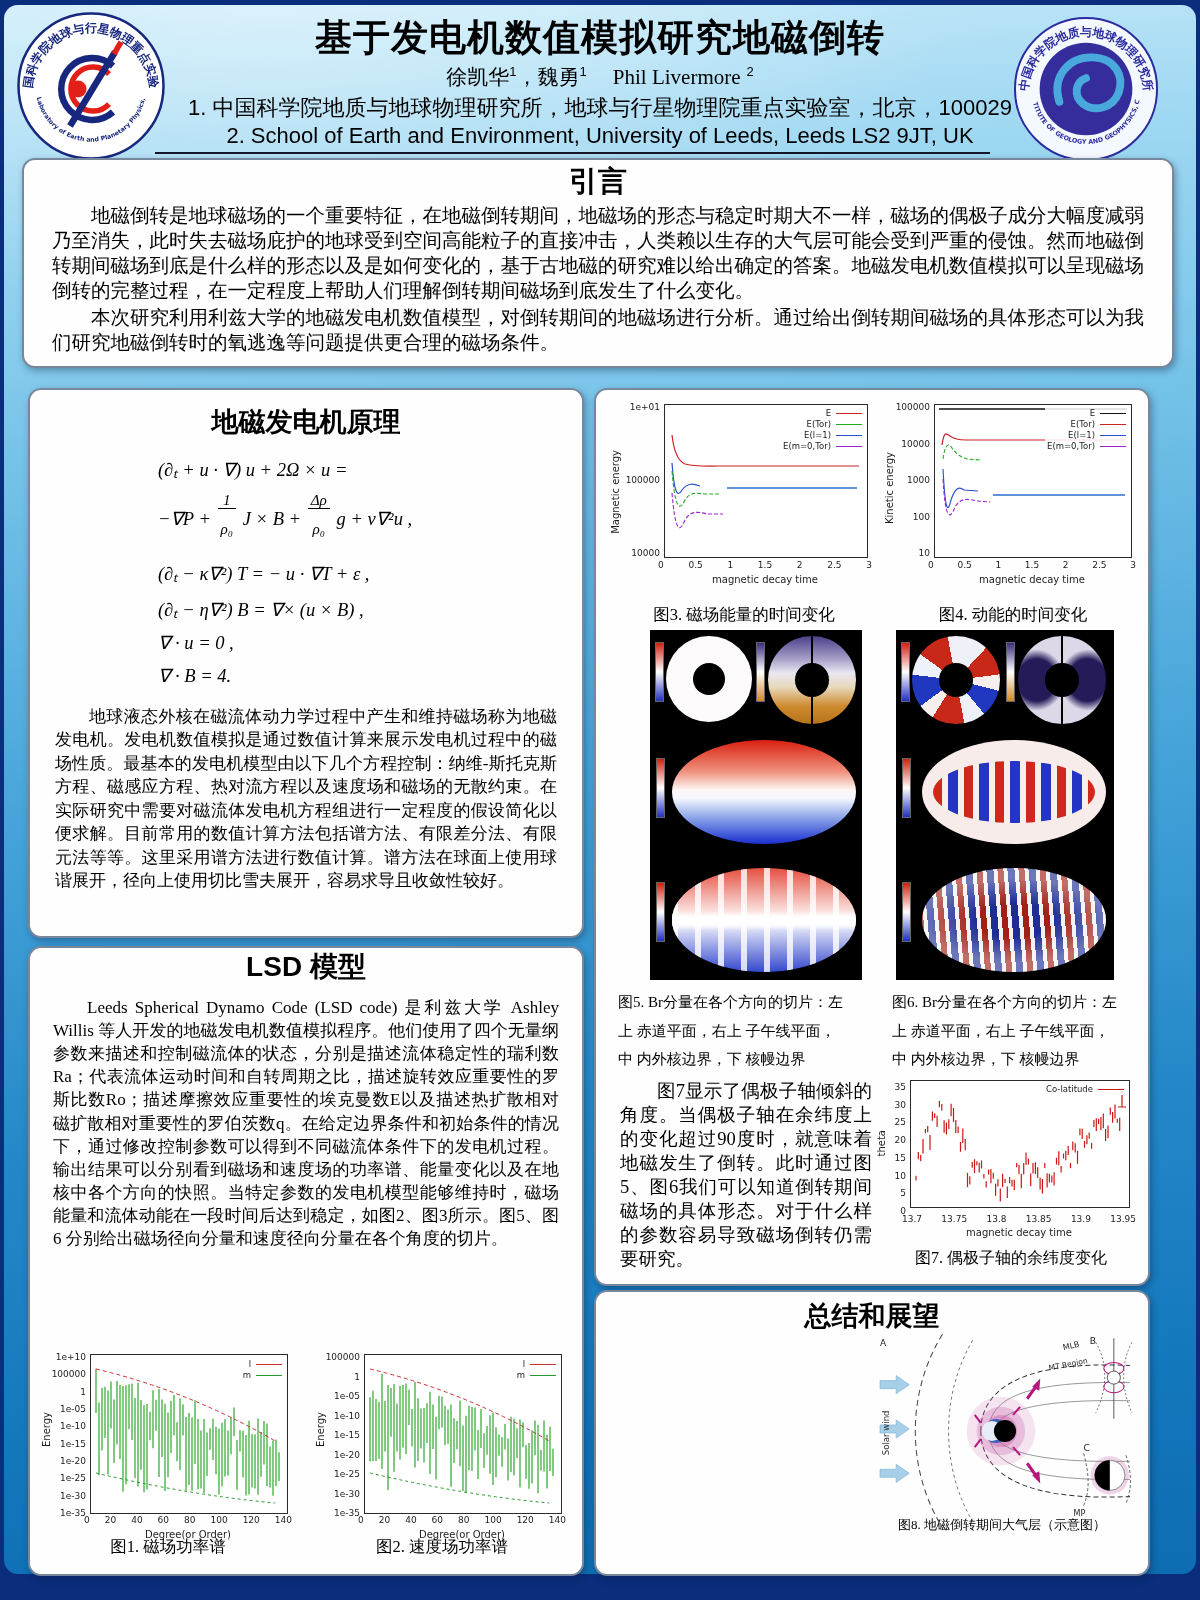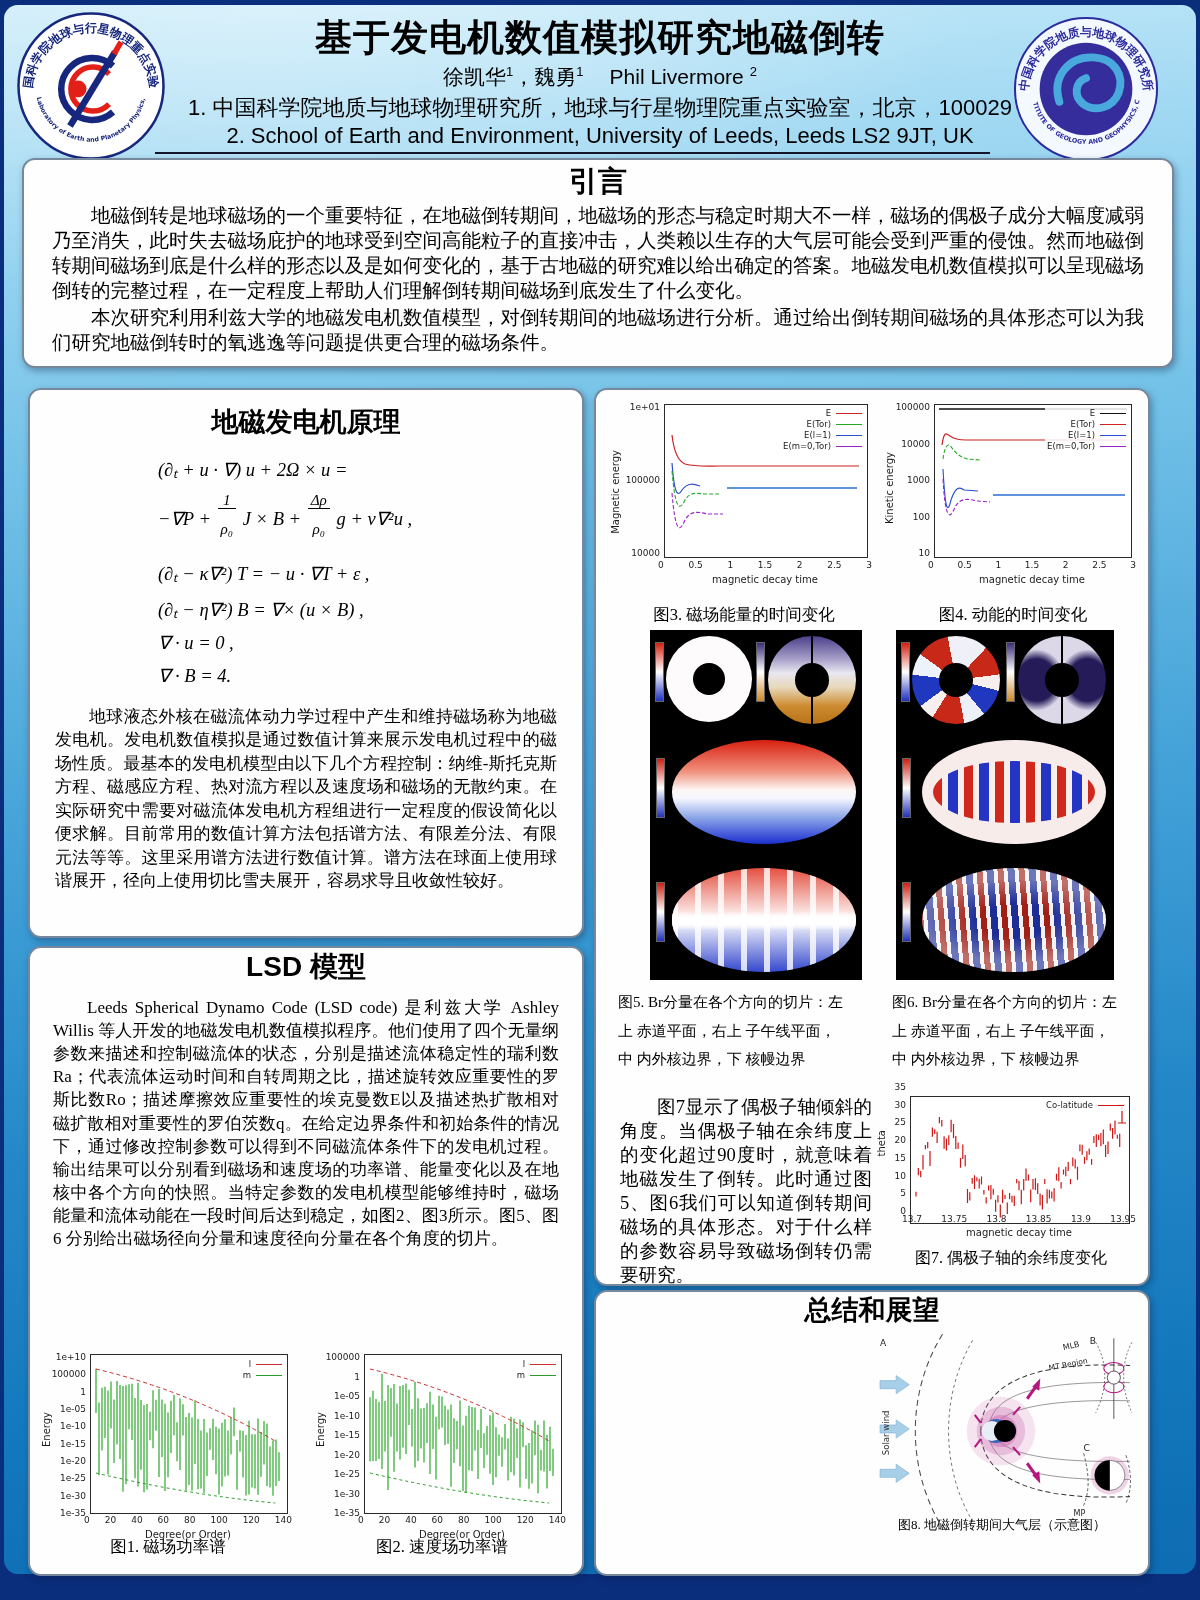--- a/index.html
+++ b/index.html
@@ -7,21 +7,21 @@
        font-family:"Liberation Sans",sans-serif;color:#000}
   .poster{position:absolute;left:4px;top:5px;width:1192px;height:1569px;border-radius:14px;
     background:linear-gradient(176deg,#c6eaf9 0%,#a4daf3 10%,#74c2e8 28%,#45a3d9 50%,#2488c8 70%,#1377bc 88%,#0e6cb2 100%);}
   .poster::before{content:"";position:absolute;inset:0;border-radius:14px;pointer-events:none;
     background:radial-gradient(95% 42% at 24% -6%,rgba(255,255,255,.5),rgba(255,255,255,0) 62%);}
   .box{position:absolute;background:#fefefe;border:2px solid #78889c;border-radius:13px;
        box-shadow:2px 3px 7px rgba(8,25,60,.35)}
   
   .h-title{position:absolute;left:170px;top:8px;width:852px;text-align:center;font-size:37px;font-weight:700;letter-spacing:1px}
   .h-authors{position:absolute;left:170px;top:58px;width:852px;text-align:center;font-size:21px}
-  .h-authors .en{font-family:Liberation Sans, sans-serif;margin-left:26px}
+  .h-authors .en{font-family:Liberation Serif, serif;margin-left:26px}
   .h-authors sup{font-size:13px}
   .h-affil{position:absolute;left:120px;width:952px;text-align:center;font-size:22px}
   .h-rule{position:absolute;left:151px;top:147px;width:835px;height:2px;background:#15152a}
   .logo{position:absolute}
   
   #box-intro{left:18px;top:153px;width:1148px;height:206px}
   .sec-title{text-align:center;font-weight:700}
   #box-intro .sec-title{font-size:29px;margin-top:2px}
   .para{font-family:"Liberation Serif",serif;text-align:justify;text-indent:2em;margin:0}
   #box-intro .para{font-size:19.5px;line-height:1.28;padding:2px 28px 0 28px}
@@ -33,21 +33,21 @@
   .frac{display:inline-block;text-align:center;vertical-align:middle;font-size:.82em;line-height:1.05;margin:0 2px}
   .frac .num{display:block;padding:0 3px}
   .frac .den{display:block;border-top:1.2px solid #000;padding:12px 3px}
   #box-principle .para{font-size:17px;line-height:1.38;padding:0 25px;margin-top:18px}
   #box-lsd{left:24px;top:941px;width:552px;height:626px}
   #box-lsd .sec-title{font-size:28px;}
   #box-lsd .para{font-size:17px;line-height:1.36;padding:0 23px;margin-top:10px}
   
   #box-figs{left:590px;top:383px;width:552px;height:894px}
   #box-summary{left:590px;top:1285px;width:552px;height:282px}
-  #box-summary .sec-title{font-size:27px;margin-top:0}
+  #box-summary .sec-title{font-size:27px;margin-top:6px}
   #box-summary .para{font-size:19px;line-height:1.42;position:absolute;left:22px;top:52px;width:248px}
   
   .chart{position:absolute;font-family:"DejaVu Sans",sans-serif;color:#1c1c1c}
   .plot{position:absolute;border:1px solid #2a2a2a;background:#fff}
   .plot svg{display:block}
   .yticks{position:absolute;display:flex;flex-direction:column;justify-content:space-between;align-items:flex-end;font-size:9px}
   .xticks{position:absolute;display:flex;justify-content:space-between;font-size:9px}
   .xticks span{transform:translateX(0)}
   .xlab{position:absolute;text-align:center;font-size:10px}
   .ylab{position:absolute;font-size:10px;writing-mode:vertical-lr;transform:rotate(180deg)}
@@ -369,35 +369,35 @@
       <div>图5. Br分量在各个方向的切片：左</div>
         <div>上 赤道平面，右上 子午线平面，</div>
         <div>中 内外核边界，下 核幔边界</div>
     </div>
     <div class="capblock" style="left:296px;top:598px;width:252px">
       <div>图6. Br分量在各个方向的切片：左</div>
         <div>上 赤道平面，右上 子午线平面，</div>
         <div>中 内外核边界，下 核幔边界</div>
     </div>
 
-    <div class="rev-text" style="left:24px;top:705px;width:252px">图7显示了偶极子轴倾斜的角度。当偶极子轴在余纬度上的变化超过90度时，就意味着地磁发生了倒转。此时通过图5、图6我们可以知道倒转期间磁场的具体形态。对于什么样的参数容易导致磁场倒转仍需要研究。</div>
+    <div class="rev-text" style="left:24px;top:689px;width:252px">图7显示了偶极子轴倾斜的角度。当偶极子轴在余纬度上的变化超过90度时，就意味着地磁发生了倒转。此时通过图5、图6我们可以知道倒转期间磁场的具体形态。对于什么样的参数容易导致磁场倒转仍需要研究。</div>
 
     <div class="chart" style="left:284px;top:690px;width:262px;height:164px">
       <div class="ylab" style="left:-4px;top:50px">theta</div>
       <div class="yticks" style="left:8px;top:2px;height:134px;width:18px">
           <span>35</span>
           <span>30</span>
           <span>25</span>
           <span>20</span>
           <span>15</span>
           <span>10</span>
           <span>5</span>
           <span>0</span>
         </div>
-      <div class="plot" style="left:30px;top:16px;width:218px;height:126px">
+      <div class="plot" style="left:30px;top:0;width:218px;height:126px">
         <svg id="fig7-svg" width="218" height="126" viewBox="0 0 218 126">
             <path d="M5.0 94.7V99.5M7.3 70.9V78.3M9.7 73.9V80.3M12.0 58.0V72.5M14.4 48.1V52.2M16.7 44.9V51.2M19.0 54.0V68.9M21.4 30.6V39.8M23.7 32.3V36.9M26.1 34.8V46.0M28.4 19.9V26.2M30.8 23.0V29.5M33.1 39.2V51.8M35.4 41.5V53.4M37.8 38.3V47.9M40.1 22.8V35.2M42.5 27.0V41.0M44.8 39.1V52.1M47.1 45.5V51.9M49.5 61.1V70.7M51.8 47.5V62.0M54.2 58.1V69.2M56.5 92.0V106.0M58.8 95.2V103.5M61.2 80.9V86.7M63.5 78.3V92.1M65.9 80.2V84.3M68.2 81.7V91.5M70.5 79.4V87.4M72.9 92.9V97.4M75.2 100.3V106.5M77.6 88.6V93.5M79.9 87.9V102.3M82.3 91.7V97.7M84.6 102.7V114.8M86.9 98.2V105.5M89.3 107.4V120.6M91.6 92.8V106.0M94.0 97.7V101.9M96.3 105.6V116.9M98.6 95.9V102.3M101.0 98.8V105.4M103.3 98.8V108.9M105.7 82.0V86.3M108.0 83.8V93.2M110.3 92.7V107.3M112.7 82.1V93.5M115.0 71.4V84.1M117.4 77.6V83.6M119.7 92.6V105.2M122.0 82.0V92.5M124.4 81.2V93.0M126.7 86.3V96.9M129.1 96.4V108.5M131.4 97.9V112.6M133.8 82.0V86.9M136.1 92.3V106.5M138.4 92.8V101.6M140.8 94.6V101.6M143.1 91.2V104.4M145.5 76.7V83.5M147.8 70.3V84.3M150.1 85.0V91.6M152.5 72.6V77.5M154.8 69.7V79.2M157.2 64.9V73.9M159.5 82.0V87.3M161.8 60.6V69.2M164.2 62.2V71.6M166.5 69.7V82.7M168.9 47.6V54.3M171.2 47.8V57.8M173.5 60.0V66.8M175.9 54.2V63.2M178.2 51.6V57.7M180.6 62.1V67.8M182.9 38.9V46.1M185.3 37.3V49.9M187.6 37.8V43.1M189.9 36.0V49.2M192.3 32.4V47.3M194.6 48.1V60.0M197.0 44.4V57.0M199.3 26.4V33.8M201.6 30.9V41.7M204.0 23.5V37.4M206.3 37.7V41.8M208.7 36.7V50.0" stroke="#cc1515" stroke-width="1.2" fill="none"></path>
             <path d="M211 8V26 M207 8H215 M207 26H215" stroke="#cc1515" stroke-width="1.2" fill="none"></path>
           </svg>
         <div class="legend" style="right:3px;top:2px">
           <div class="lgrow">
               <span>Co-latitude</span>
               <span class="sw" style="border-color:#cc1515"></span>
             </div>
         </div>

